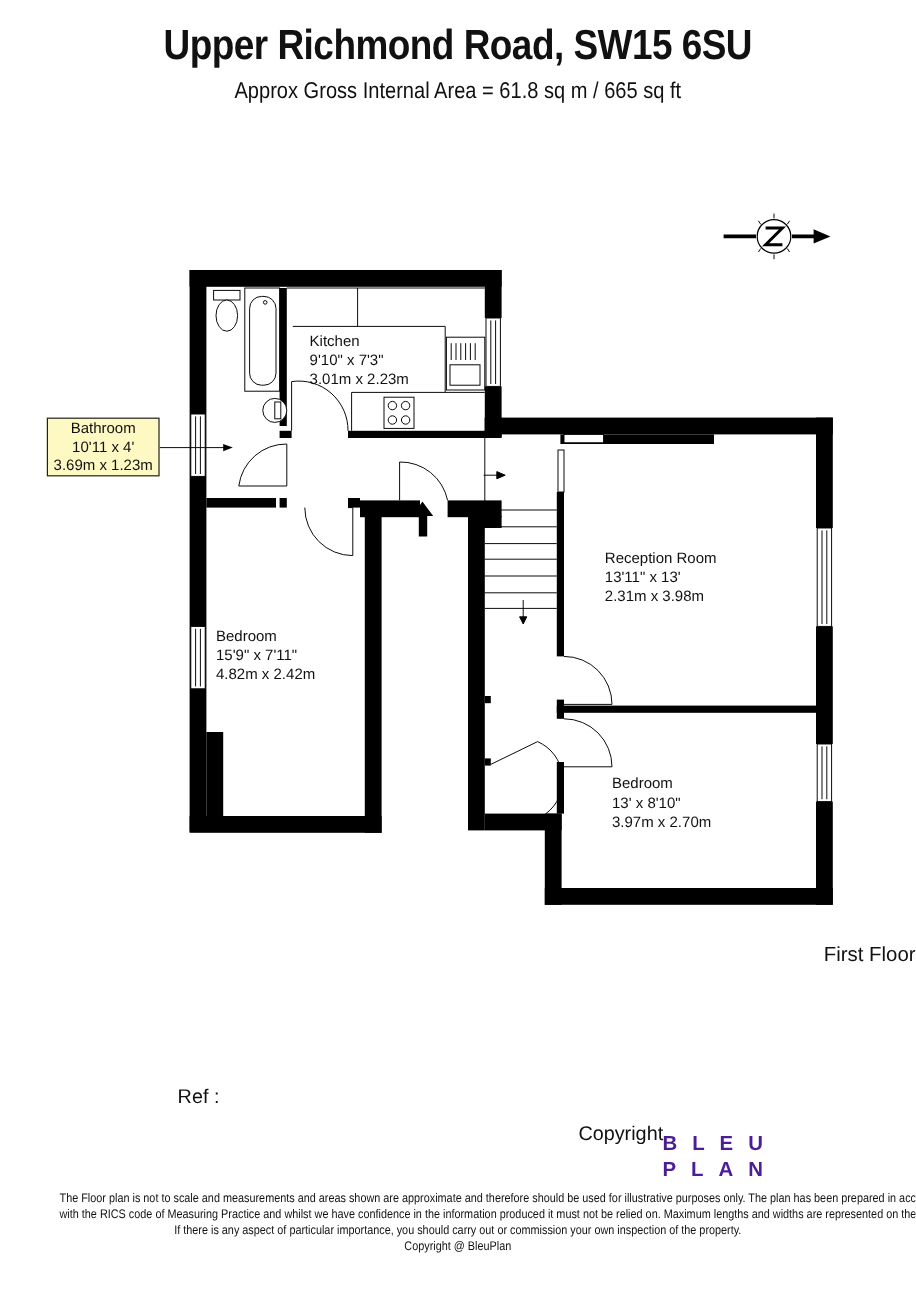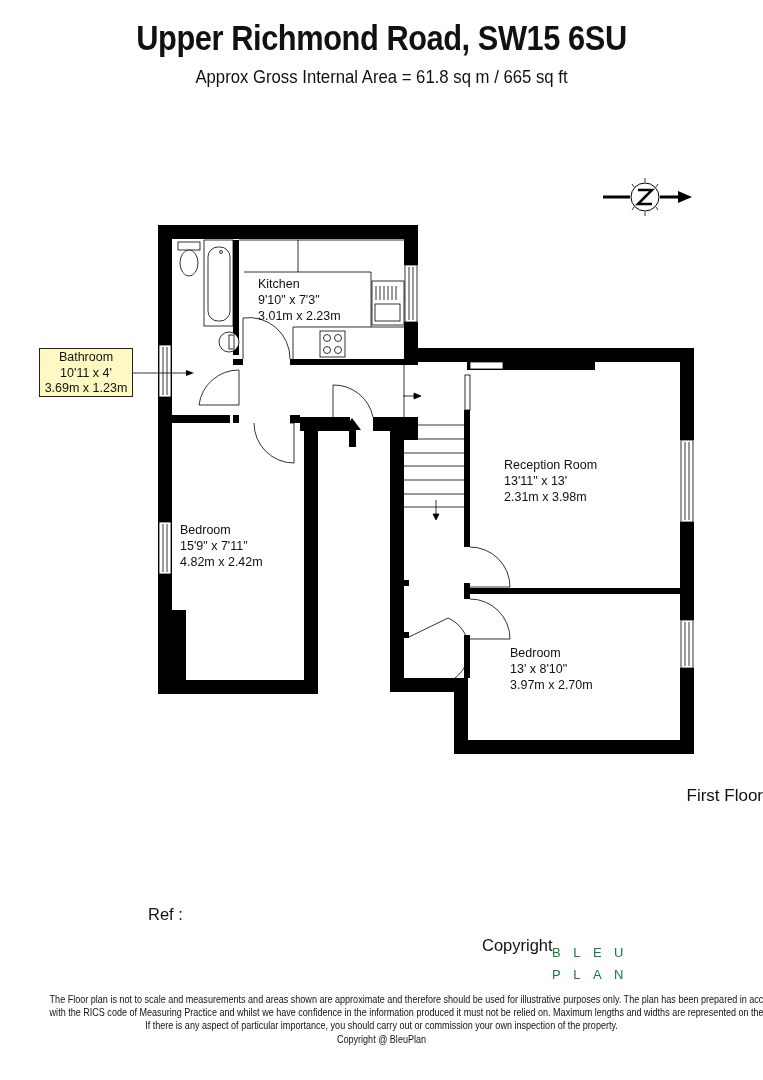--- a/index.html
+++ b/index.html
@@ -7,21 +7,21 @@
   .title { position: absolute; left: 0; width: 763px; top: 18px; text-align: center; font-weight: bold; font-size: 35px; letter-spacing: -0.5px; transform: scaleX(0.88); transform-origin: center; }
   .subtitle { position: absolute; left: 0; width: 763px; top: 66px; text-align: center; font-size: 19px; transform: scaleX(0.88); transform-origin: center; }
   svg.plan { position: absolute; left: 0; top: 0; }
   .room-label { position: absolute; text-align: left; font-size: 12.5px; line-height: 16px; }
   .room-label span { display: block; }
   .callout { position: absolute; left: 39px; top: 348px; width: 94px; height: 49px; border: 1px solid #222; background: #fef9c3; text-align: center; font-size: 12.5px; line-height: 15.5px; padding-top: 1px; box-sizing: border-box; }
   .callout span { display: block; }
   .floor-name { position: absolute; left: 0; width: 763px; top: 786px; text-align: right; font-size: 17px; }
   .ref { position: absolute; left: 148px; top: 905px; font-size: 16.5px; }
   .copyright-label { position: absolute; left: 462px; top: 936px; font-size: 16.5px; margin-left: 20px; }
-  .brand { position: absolute; left: 552px; top: 942px; color: #15803d; font-weight: normal; font-size: 13px; letter-spacing: 12.5px; line-height: 22px; }
+  .brand { position: absolute; left: 552px; top: 942px; color: #4c1d95; font-weight: bold; font-size: 17px; letter-spacing: 12.5px; line-height: 22px; }
   .brand span { display: block; }
   .disclaimer { position: absolute; left: 0; width: 763px; top: 993px; text-align: center; font-size: 10.4px; line-height: 13.2px; transform: scaleX(0.87); transform-origin: center; white-space: nowrap; }
   .disclaimer span { display: block; }
 </style>
 </head>
 <body>
 
 <div class="title">Upper Richmond Road, SW15 6SU</div>
 <div class="subtitle">Approx Gross Internal Area = 61.8 sq m / 665 sq ft</div>
 

